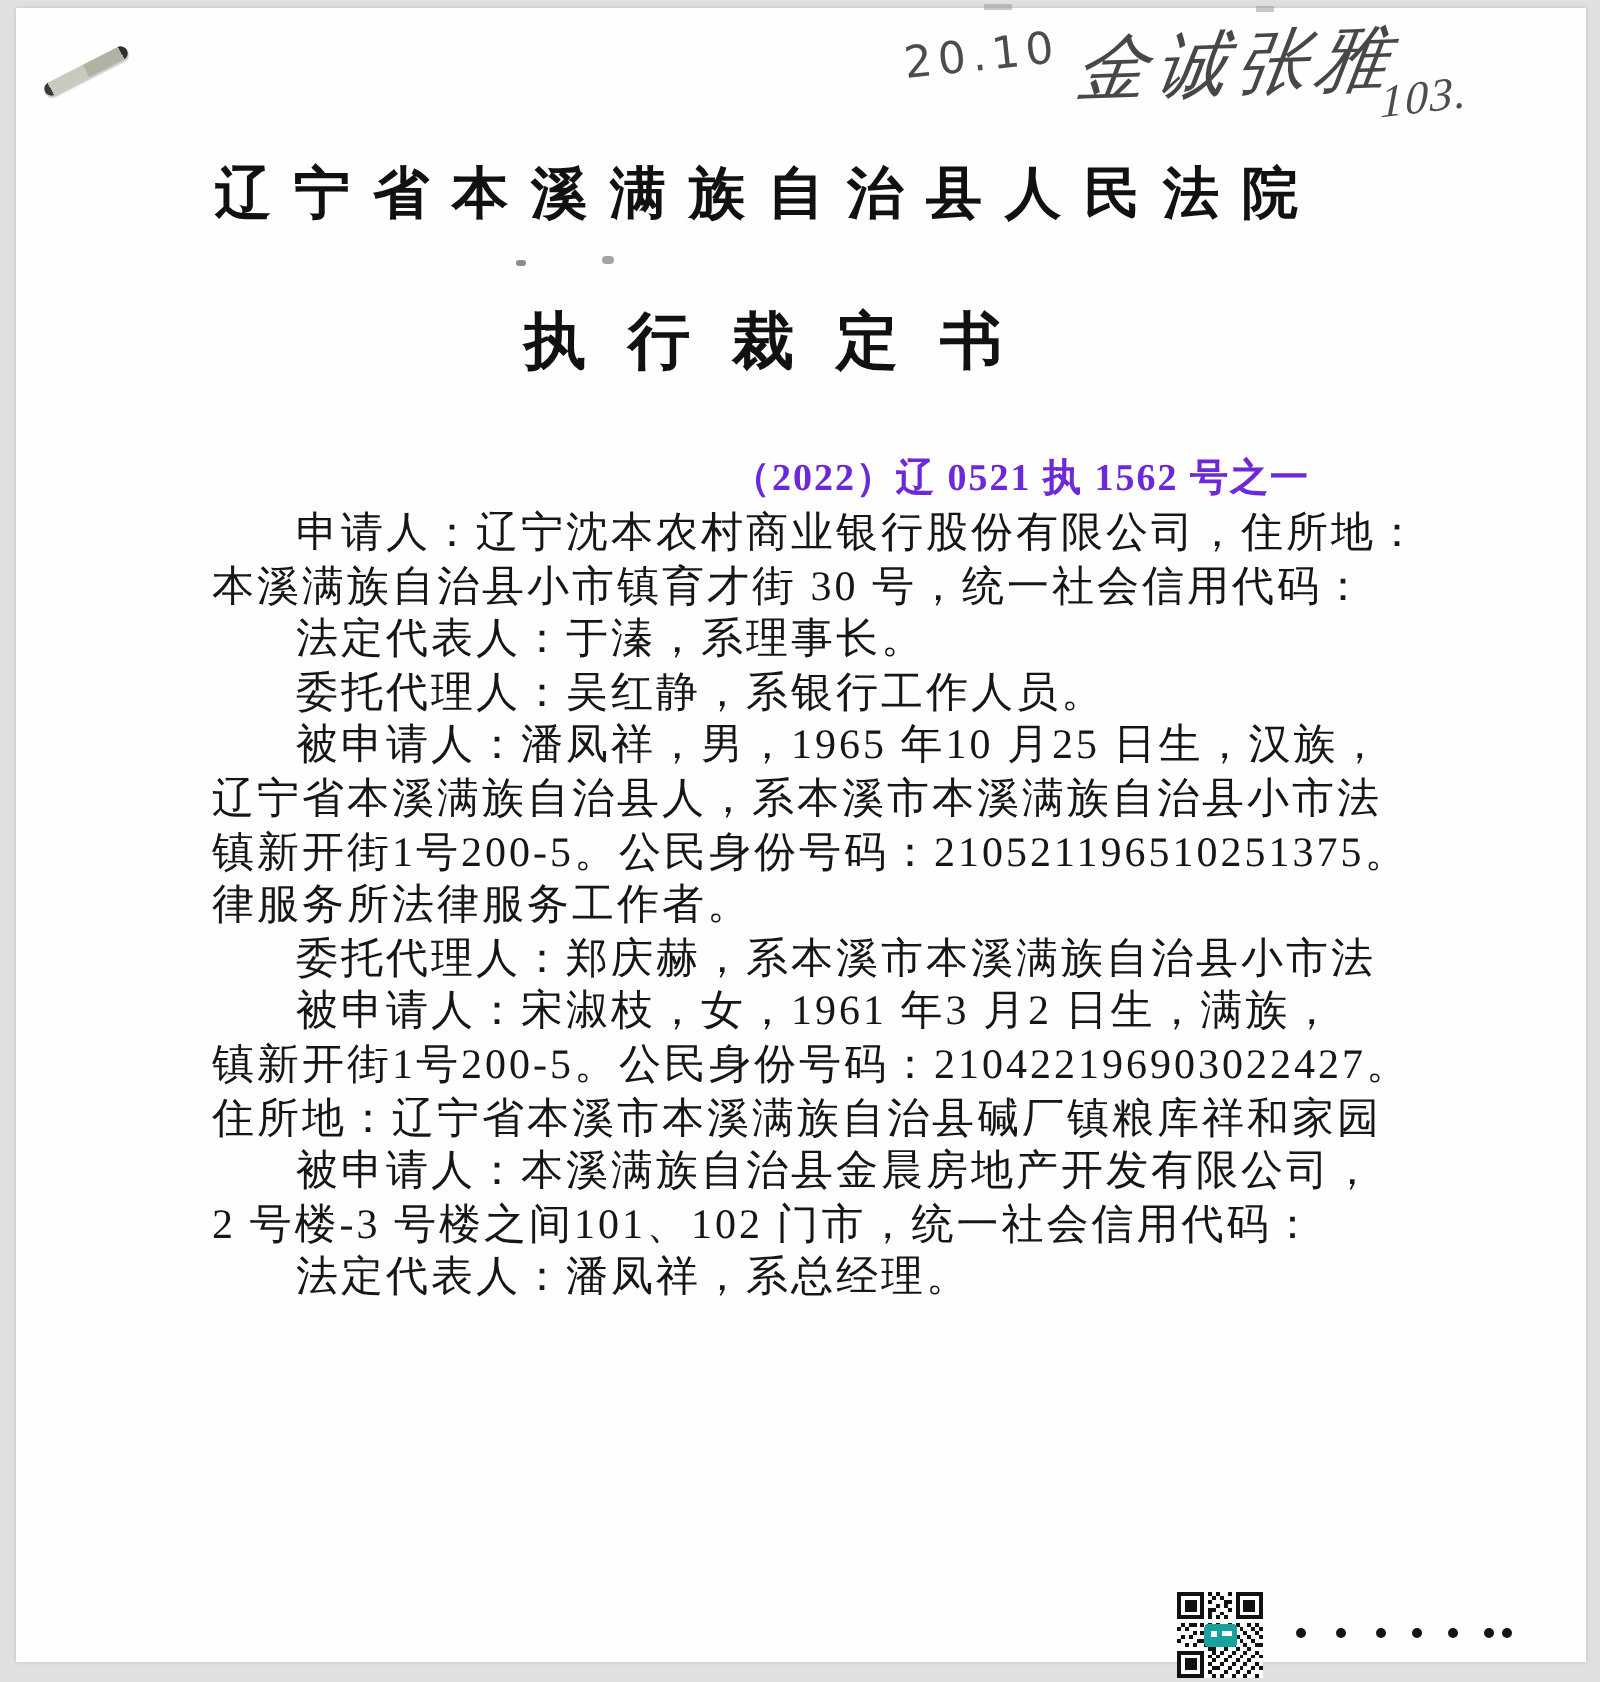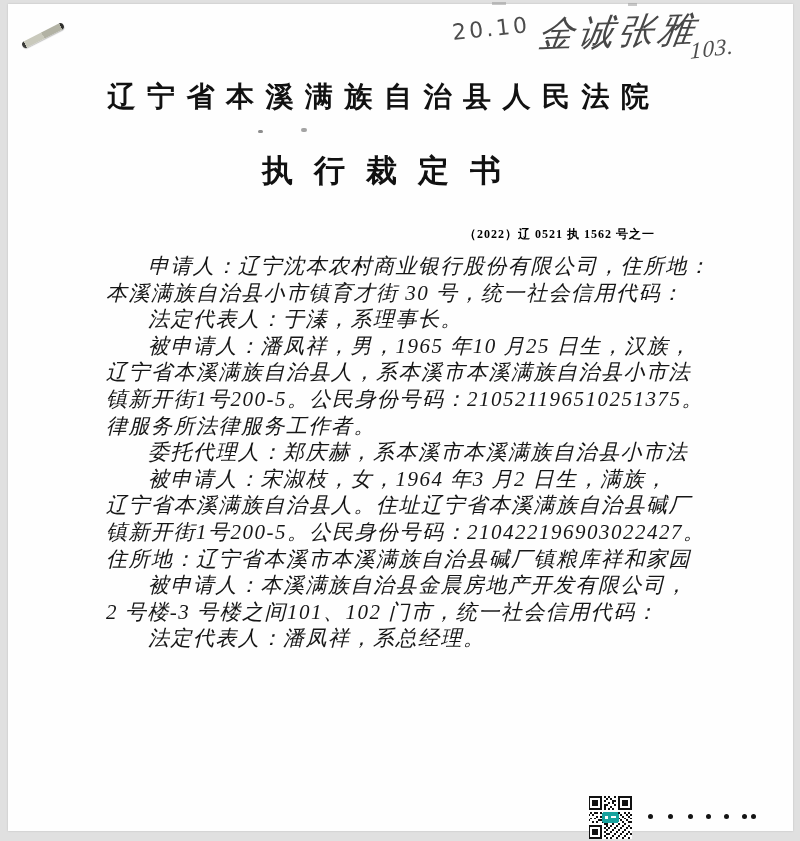--- a/index.html
+++ b/index.html
@@ -26,26 +26,26 @@
            transform:rotate(-2deg) skewX(-10deg);opacity:.88;font-style:italic;}
   .hw-tail{left:690px;top:36px;font-size:23px;letter-spacing:1px;
            transform:rotate(-7deg) skewX(-8deg);opacity:.85;font-style:italic;}
   
   .court{position:absolute;left:0;right:0;top:78px;margin:0;text-align:center;color:#111;
          font-size:28px;font-weight:700;letter-spacing:11.5px;transform:translateX(-16px);
          white-space:nowrap;}
   .doctitle{position:absolute;left:0;right:0;top:150px;margin:0;text-align:center;color:#111;
             font-size:31px;font-weight:700;letter-spacing:21px;transform:translateX(-8px);
             white-space:nowrap;}
-  .caseno{position:absolute;top:226px;right:145px;font-size:12px;font-weight:600;color:#000000;
+  .caseno{position:absolute;top:226px;right:145px;font-size:19px;font-weight:600;color:#6d28d9;
           letter-spacing:1px;white-space:nowrap;}
   
   .bodytext{position:absolute;left:106px;top:253px;width:576px;font-size:21px;color:#161616;
             line-height:26.6px;letter-spacing:1.5px;}
-  .line{white-space:nowrap;height:26.6px;font-style:italic;}
+  .line{white-space:nowrap;height:26.6px;}
   .line.indent{padding-left:42px;}
   
   .qr{position:absolute;left:588px;top:796px;width:44px;height:43px;}
   .qr svg{width:100%;height:100%;shape-rendering:crispEdges;display:block;}
   .dots{position:absolute;left:0;top:0;width:800px;height:841px;pointer-events:none;}
   .dot{position:absolute;top:814px;width:5px;height:5px;background:#141414;border-radius:50%;}
   .d0{left:648px;} .d1{left:668px;} .d2{left:688px;} .d3{left:706px;}
   .d4{left:724px;} .d5{left:742px;} .d6{left:751px;}
 </style>
 </head>
@@ -68,27 +68,27 @@
   <div class="speck s2"></div>
 
   <h2 class="doctitle">执行裁定书</h2>
 
   <div class="caseno">（2022）辽 0521 执 1562 号之一</div>
 
   <div class="bodytext">
     <div class="line indent">申请人：辽宁沈本农村商业银行股份有限公司，住所地：</div>
     <div class="line">本溪满族自治县小市镇育才街 30 号，统一社会信用代码：</div>
     <div class="line indent">法定代表人：于溱，系理事长。</div>
+    <div class="line indent">委托代理人：吴红静，系银行工作人员。</div>
     <div class="line indent">被申请人：潘凤祥，男，1965 年10 月25 日生，汉族，</div>
     <div class="line">辽宁省本溪满族自治县人，系本溪市本溪满族自治县小市法</div>
     <div class="line">镇新开街1号200-5。公民身份号码：210521196510251375。</div>
     <div class="line">律服务所法律服务工作者。</div>
     <div class="line indent">委托代理人：郑庆赫，系本溪市本溪满族自治县小市法</div>
-    <div class="line indent">被申请人：宋淑枝，女，1964 年3 月2 日生，满族，</div>
-    <div class="line">辽宁省本溪满族自治县人。住址辽宁省本溪满族自治县碱厂</div>
+    <div class="line indent">被申请人：宋淑枝，女，1961 年3 月2 日生，满族，</div>
     <div class="line">镇新开街1号200-5。公民身份号码：210422196903022427。</div>
     <div class="line">住所地：辽宁省本溪市本溪满族自治县碱厂镇粮库祥和家园</div>
     <div class="line indent">被申请人：本溪满族自治县金晨房地产开发有限公司，</div>
     <div class="line">2 号楼-3 号楼之间101、102 门市，统一社会信用代码：</div>
     <div class="line indent">法定代表人：潘凤祥，系总经理。</div>
   </div>
 
   <div class="qr">
     <svg viewBox="0 0 22 22" xmlns="http://www.w3.org/2000/svg">
       <rect x="0" y="0" width="22" height="22" fill="#ffffff"></rect>

